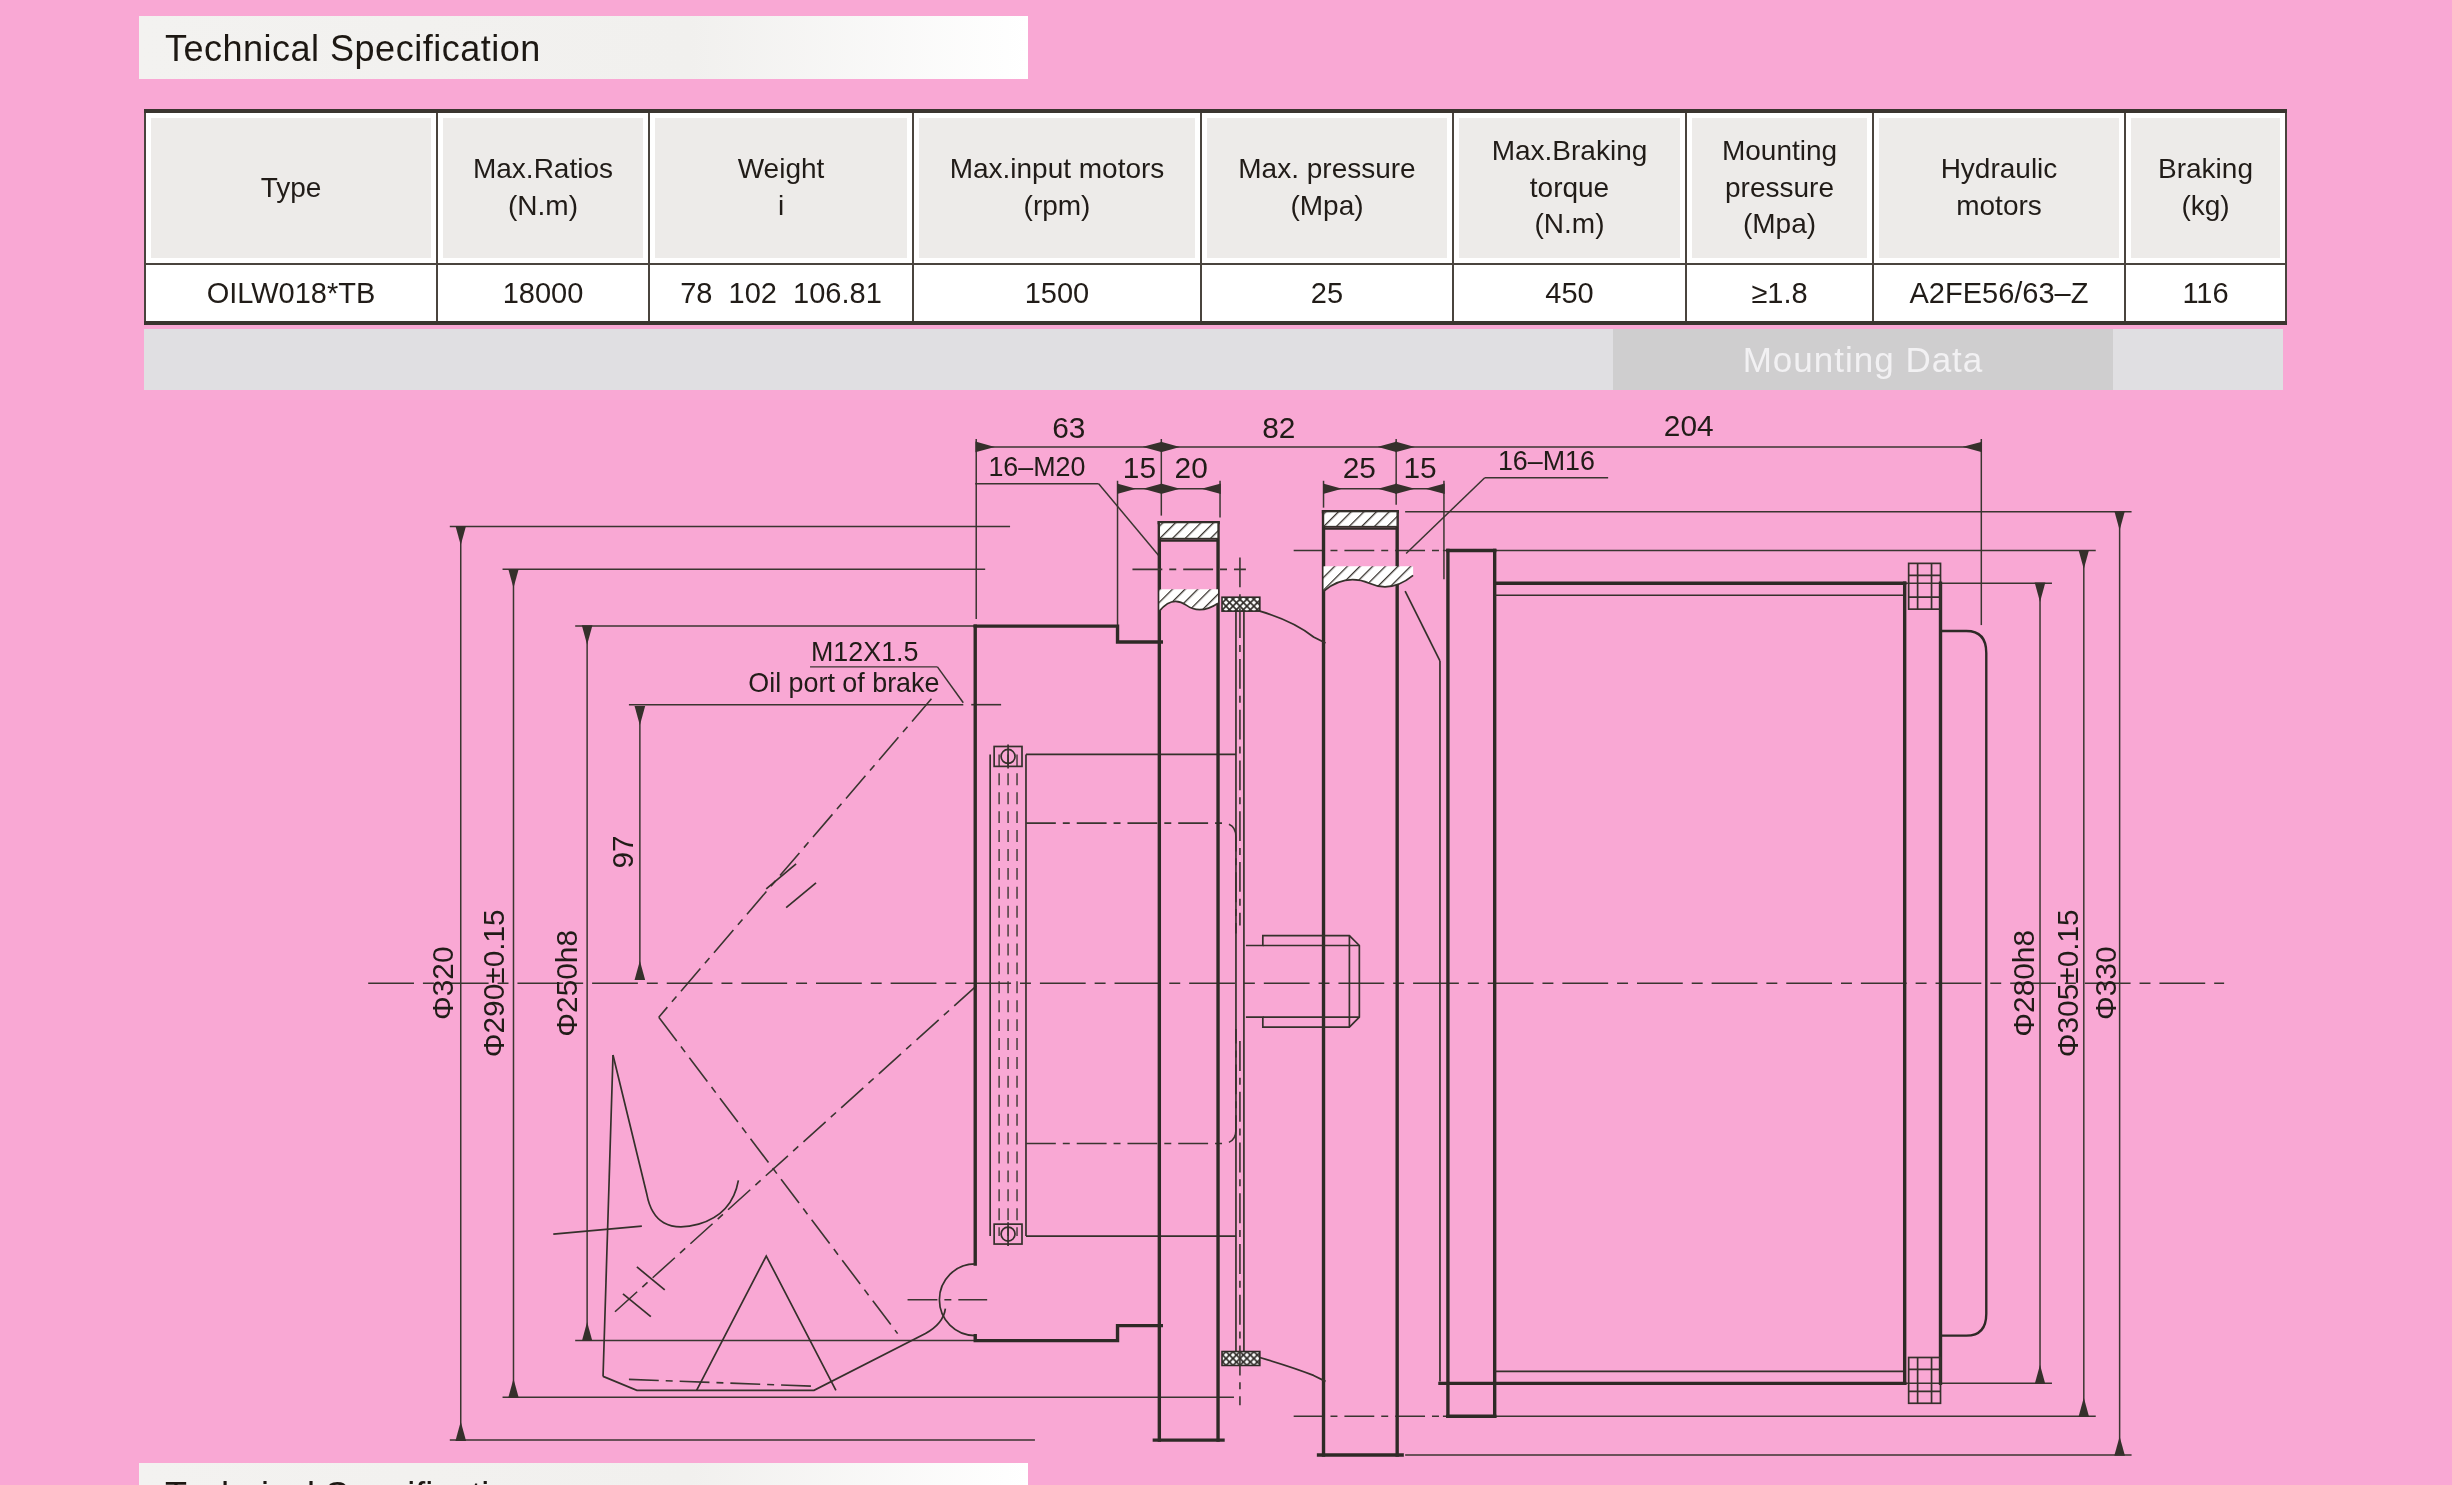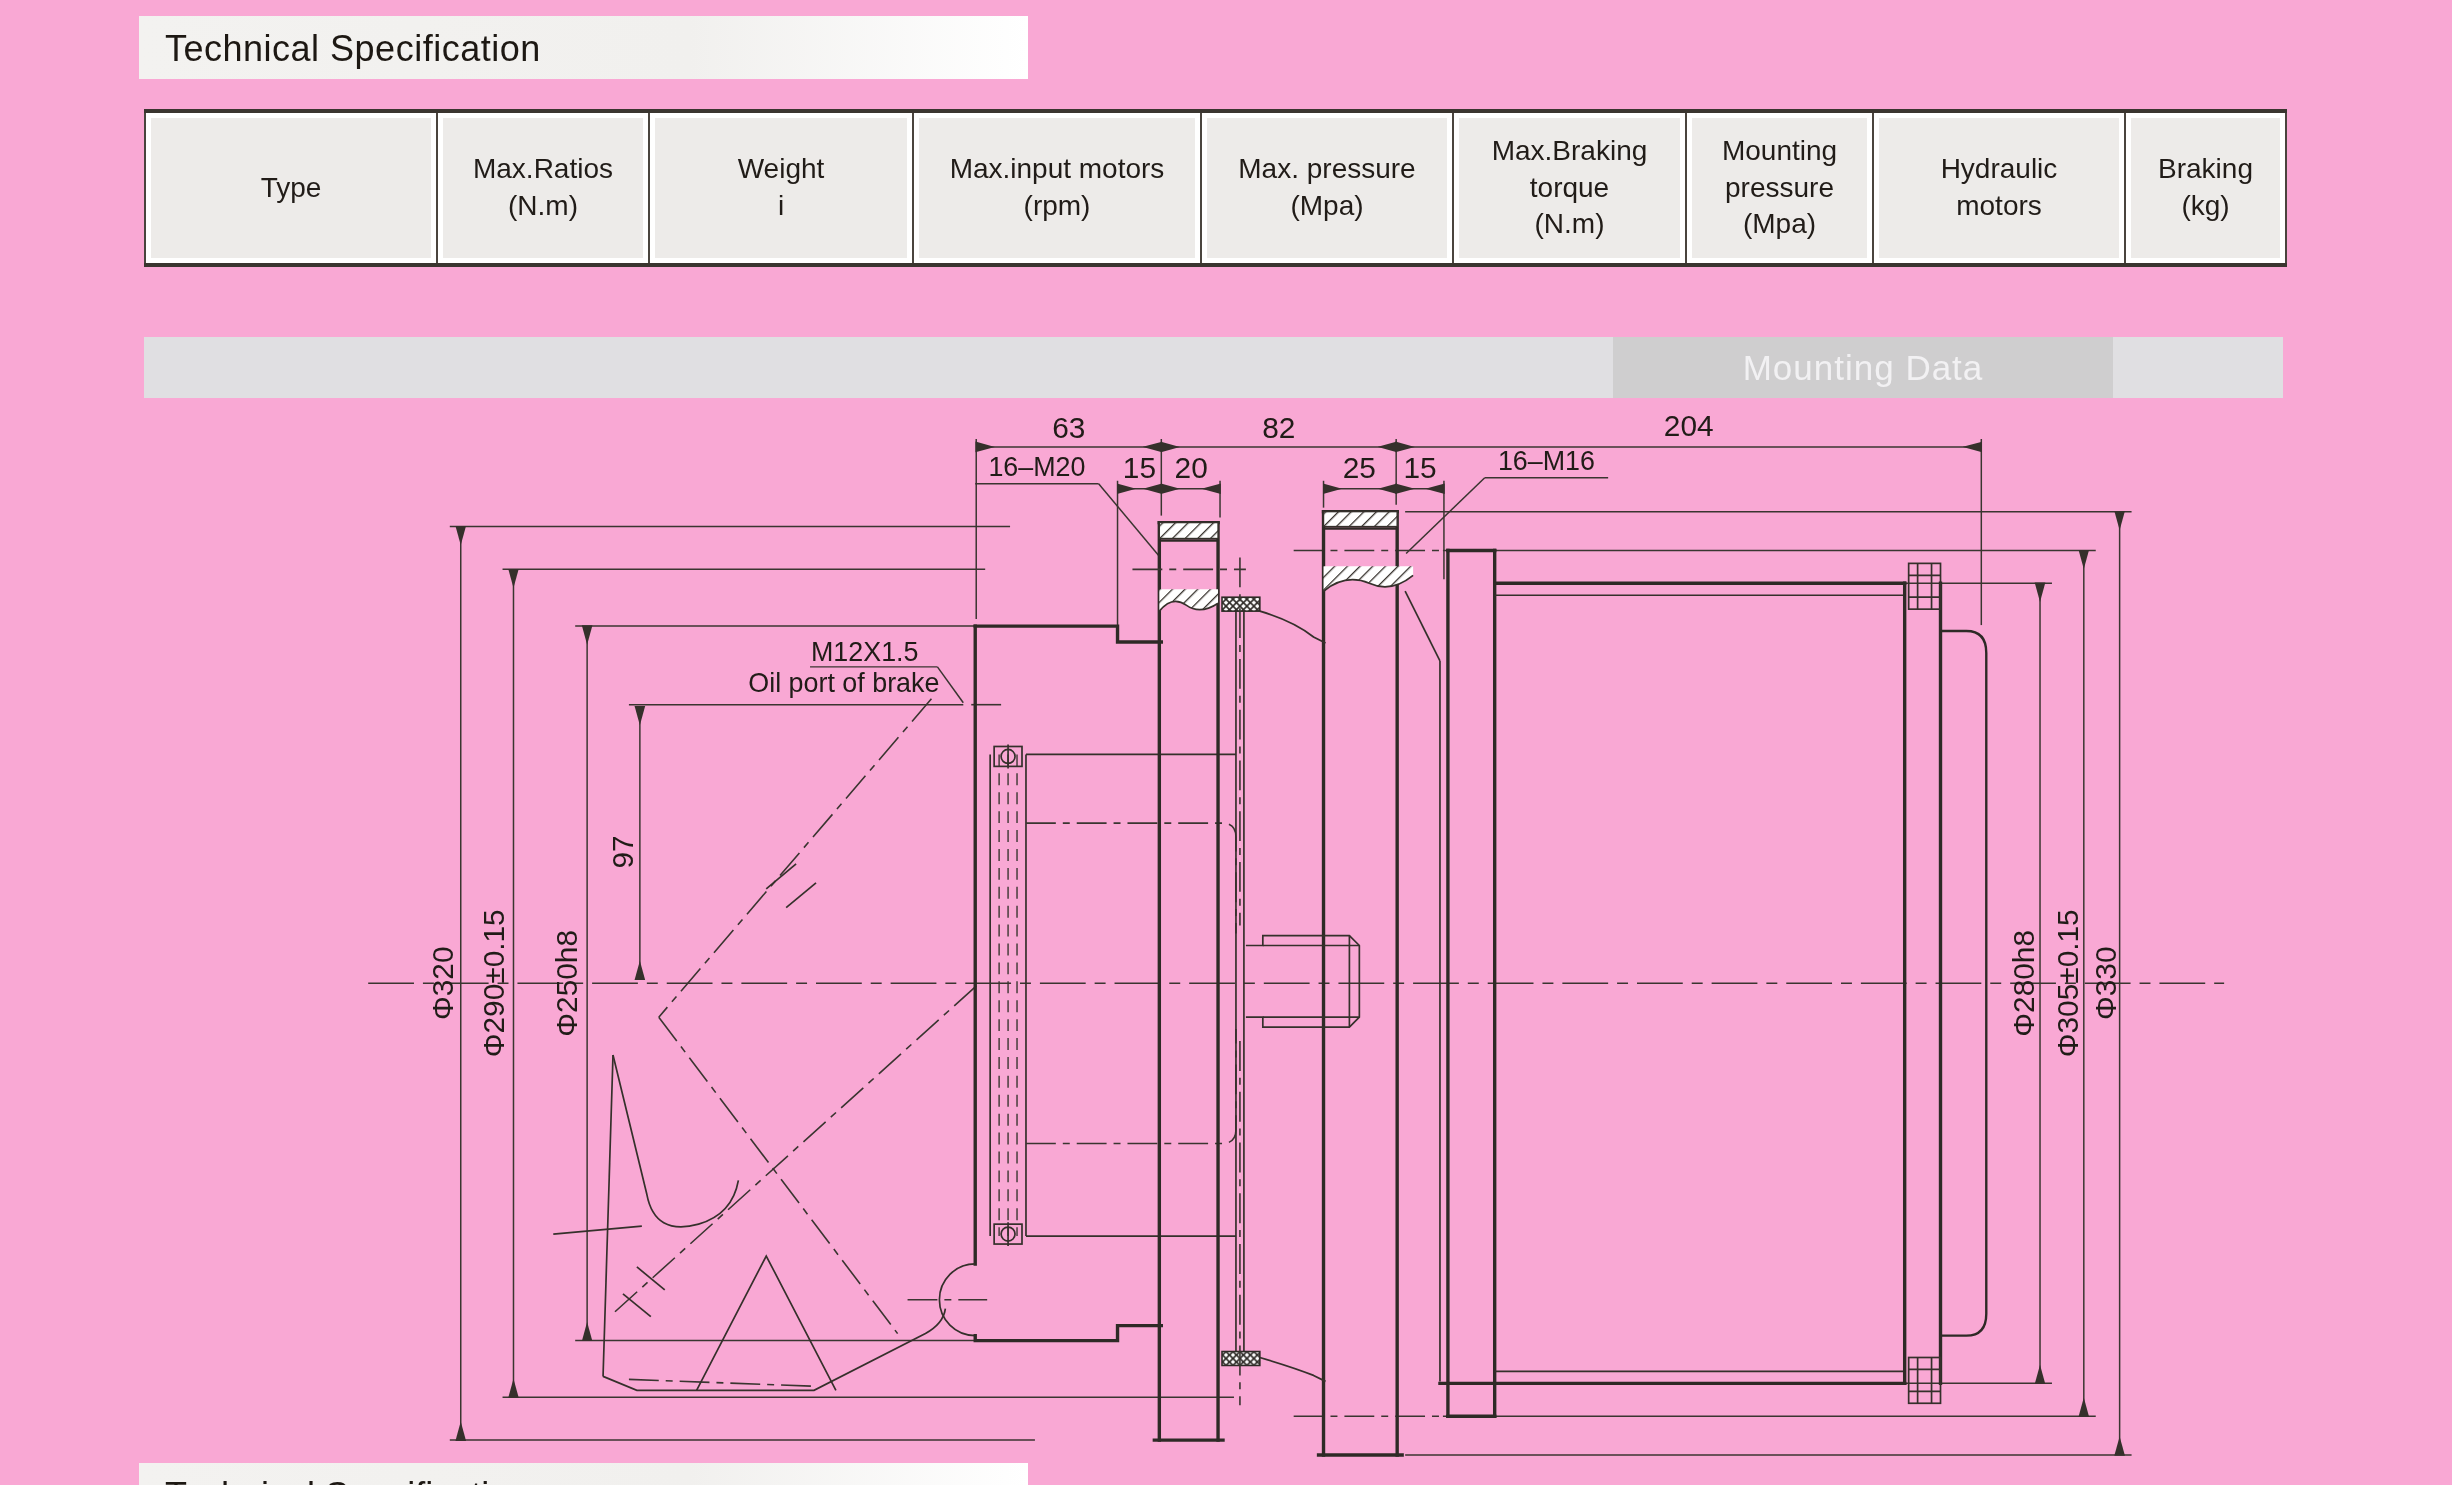--- a/index.html
+++ b/index.html
@@ -14,21 +14,21 @@
   
   #spec-table{position:absolute;left:144px;top:109px;border-collapse:collapse;table-layout:fixed;}
   #spec-table th,#spec-table td{border:2px solid #4a443e;text-align:center;vertical-align:middle;
       white-space:pre-line;padding:0;}
   #spec-table th{height:150px;background:#edebe9;box-shadow:inset 0 0 0 5px #ffffff;
       font-weight:normal;font-size:28px;line-height:1.32;}
   #spec-table td{height:56px;font-size:29px;background:#ffffff;white-space:pre;}
   #spec-table{border-top:4px solid #3a352f;border-bottom:4px solid #3a352f;}
 
   
-  #mount-band{position:absolute;left:144px;top:329px;width:2139px;height:61px;background:#e0dfe2;margin-top:8px;}
+  #mount-band{position:absolute;left:144px;top:329px;width:2139px;height:61px;background:#e0dfe2;}
   #mount-box{position:absolute;left:1469px;top:0;width:500px;height:61px;background:#cfcecf;
       display:flex;align-items:center;justify-content:center;}
   #mount-text{font-size:35px;color:#f2f1f3;letter-spacing:1px;}
 
   
   #bottom-band{position:absolute;left:139px;top:1463px;width:889px;height:23px;
       background:linear-gradient(to right,#f3f2f0 0%,#f1f0ee 62%,#ffffff 100%);overflow:hidden;}
   #bottom-band span{display:block;margin:12px 0 0 26px;font-size:36px;color:#1d1813;}
 
   
@@ -79,20 +79,31 @@
 torque
 (N.m)</th>
       <th>Mounting
 pressure
 (Mpa)</th>
       <th>Hydraulic
 motors</th>
       <th>Braking
 (kg)</th>
     </tr>
+    <tr>
+      <td>OILW018*TB</td>
+      <td>18000</td>
+      <td>78  102  106.81</td>
+      <td>1500</td>
+      <td>25</td>
+      <td>450</td>
+      <td>≥1.8</td>
+      <td>A2FE56/63–Z</td>
+      <td>116</td>
+    </tr>
   </tbody>
     </table>
 
   <div id="mount-band">
     <div id="mount-box">
       <span id="mount-text">Mounting Data</span>
     </div>
   </div>
 
   <svg id="drawing" viewBox="0 0 2465 1493">

